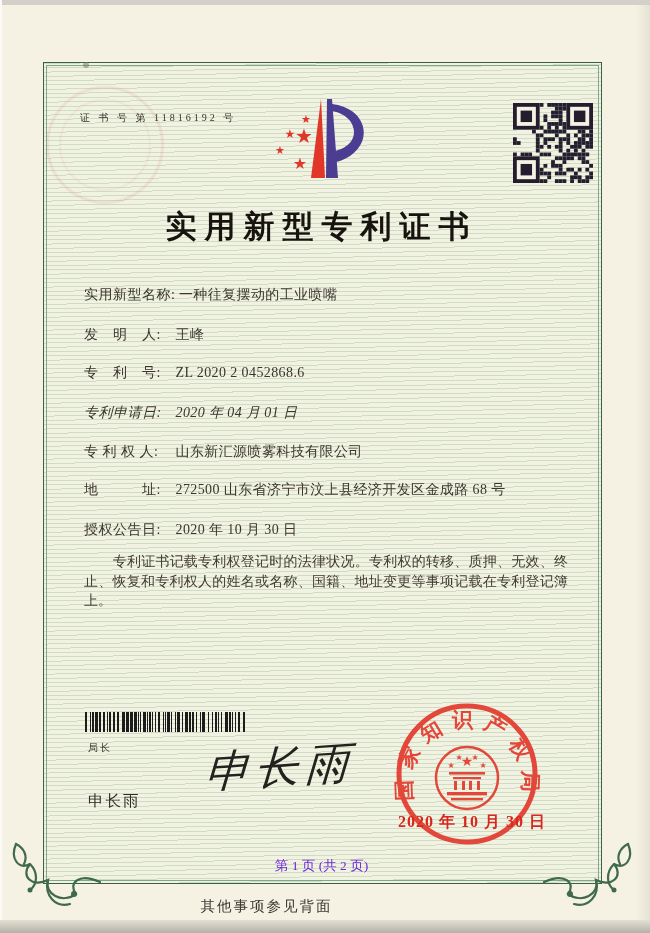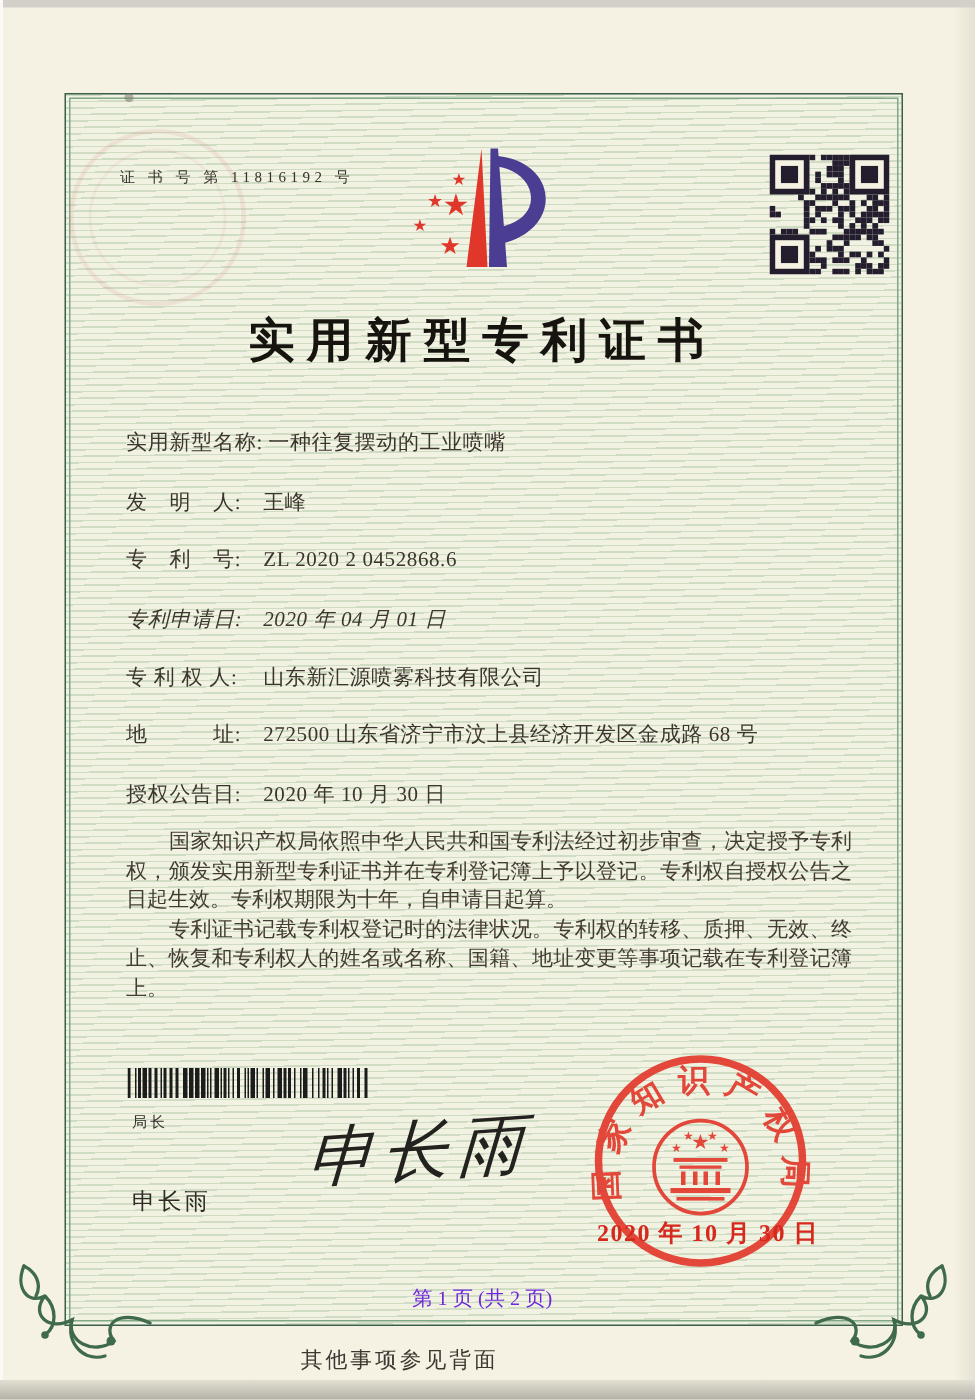--- a/index.html
+++ b/index.html
@@ -265,21 +265,20 @@
 <div class="abs row" id="row-5">
   <span class="lbl">地　　　址:</span>
   <span class="val">272500 山东省济宁市汶上县经济开发区金成路 68 号</span>
 </div>
 <div class="abs row" id="row-6">
   <span class="lbl">授权公告日:</span>
   <span class="val">2020 年 10 月 30 日</span>
 </div>
 
 <div class="abs" id="paras">
-  <p>国家知识产权局依照中华人民共和国专利法经过初步审查，决定授予专利权，颁发实用新型专利证书并在专利登记簿上予以登记。专利权自授权公告之日起生效。专利权期限为十年，自申请日起算。</p>
   <p>专利证书记载专利权登记时的法律状况。专利权的转移、质押、无效、终止、恢复和专利权人的姓名或名称、国籍、地址变更等事项记载在专利登记簿上。</p>
 </div>
 
 <svg class="abs" id="barcode" width="165" height="21" viewBox="0 0 165 21">
     <g id="bc-g" fill="#1c1c1c">
       <rect x="0" y="0" width="2" height="20"></rect>
       <rect x="5" y="0" width="1" height="20"></rect>
       <rect x="7" y="0" width="2" height="20"></rect>
       <rect x="10" y="0" width="3" height="20"></rect>
       <rect x="14" y="0" width="2" height="20"></rect>

